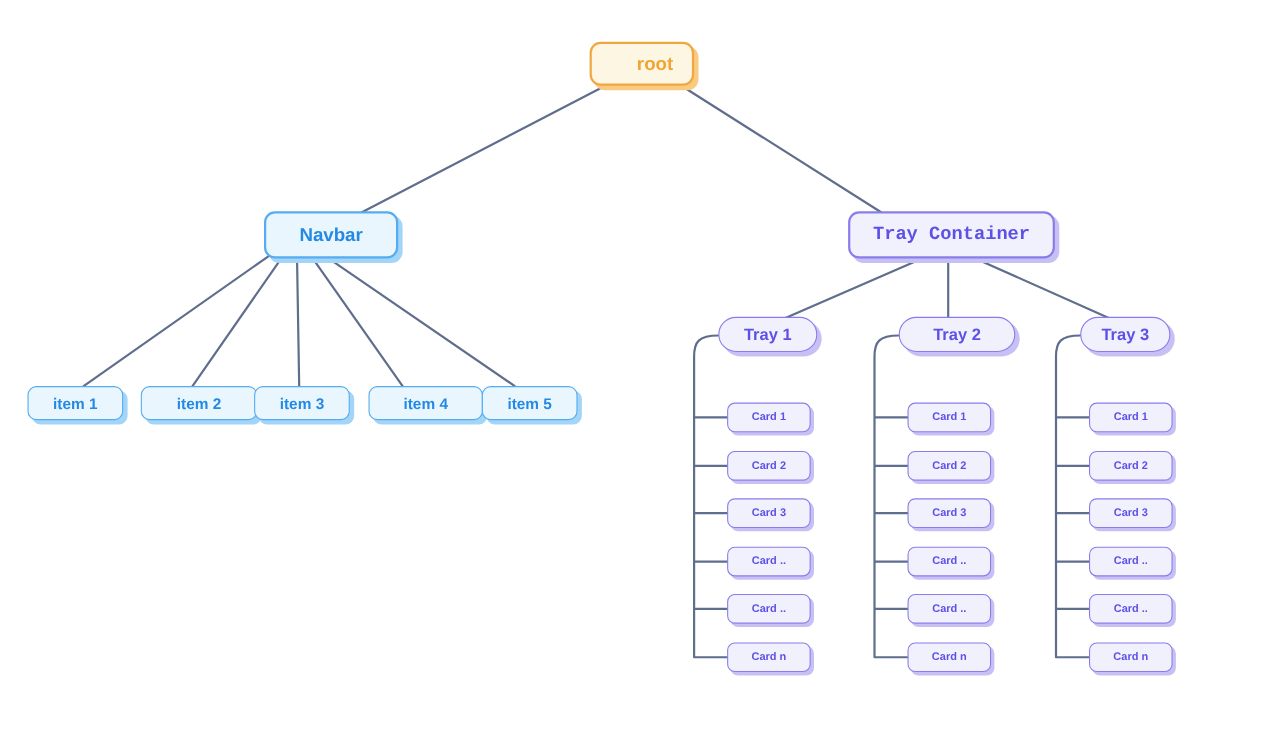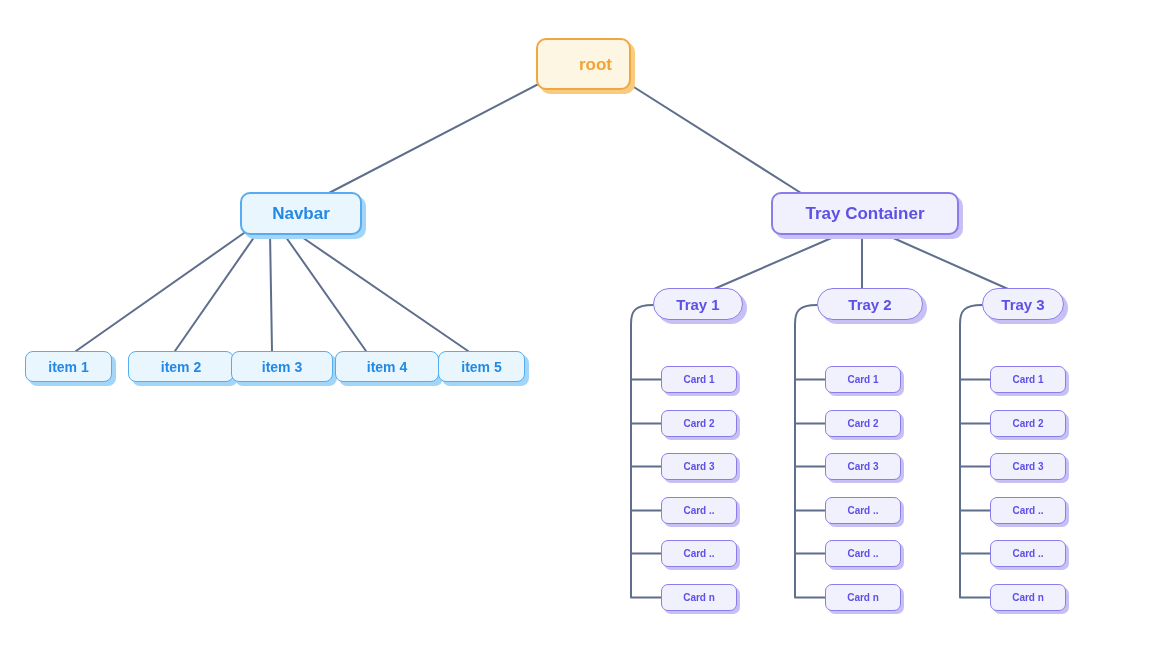--- a/index.html
+++ b/index.html
@@ -54,36 +54,36 @@
       <line x1="283" y1="233" x2="366" y2="351" stroke="#5f6e8c" stroke-width="2" fill="none" stroke-linecap="round"></line>
       <line x1="296" y1="233" x2="468" y2="351" stroke="#5f6e8c" stroke-width="2" fill="none" stroke-linecap="round"></line>
       <line x1="843" y1="233" x2="714" y2="289" stroke="#5f6e8c" stroke-width="2" fill="none" stroke-linecap="round"></line>
       <line x1="862" y1="233" x2="862" y2="289" stroke="#5f6e8c" stroke-width="2" fill="none" stroke-linecap="round"></line>
       <line x1="882" y1="233" x2="1008" y2="289" stroke="#5f6e8c" stroke-width="2" fill="none" stroke-linecap="round"></line>
       <path d="M 653 305 C 635 305 631 311 631 324 L 631 597.5 M 631 379.5 L 661 379.5 M 631 423.5 L 661 423.5 M 631 466.5 L 661 466.5 M 631 510.5 L 661 510.5 M 631 553.5 L 661 553.5 M 631 597.5 L 661 597.5" stroke-linejoin="round" stroke="#5f6e8c" stroke-width="2" fill="none" stroke-linecap="round"></path>
       <path d="M 817 305 C 799 305 795 311 795 324 L 795 597.5 M 795 379.5 L 825 379.5 M 795 423.5 L 825 423.5 M 795 466.5 L 825 466.5 M 795 510.5 L 825 510.5 M 795 553.5 L 825 553.5 M 795 597.5 L 825 597.5" stroke-linejoin="round" stroke="#5f6e8c" stroke-width="2" fill="none" stroke-linecap="round"></path>
       <path d="M 982 305 C 964 305 960 311 960 324 L 960 597.5 M 960 379.5 L 990 379.5 M 960 423.5 L 990 423.5 M 960 466.5 L 990 466.5 M 960 510.5 L 990 510.5 M 960 553.5 L 990 553.5 M 960 597.5 L 990 597.5" stroke-linejoin="round" stroke="#5f6e8c" stroke-width="2" fill="none" stroke-linecap="round"></path>
     </svg>
   <div id="nodes">
-      <div class="node lg orange" style="left: 536px; top: 38px; width: 95px; height: 52px; padding-left: 24px;">
+      <div class="node lg orange" style="left: 536px; top: 38px; width: 95px; height: 40px; padding-left: 24px;">
         <span class="label">root</span>
       </div>
       <div class="node lg blue" style="left: 210px; top: 192px; width: 122px; height: 43px; margin-left: 30px;">
         <span class="label">Navbar</span>
       </div>
-      <div class="node lg purple" style="left: 771px; top: 192px; width: 188px; height: 43px;">
+      <div class="node lg purple" style="left: 771px; top: 192px; width: 188px; height: 43px; font-family: Liberation Mono, monospace;">
         <span class="label">Tray Container</span>
       </div>
       <div class="node md blue" style="left: 25px; top: 351px; width: 87px; height: 31px;">
         <span class="label">item 1</span>
       </div>
       <div class="node md blue" style="left: 128px; top: 351px; width: 106px; height: 31px;">
         <span class="label">item 2</span>
       </div>
-      <div class="node md blue" style="left: 231px; top: 351px; width: 102px; height: 31px;">
+      <div class="node md blue" style="left: 231px; top: 351px; width: 87px; height: 31px;">
         <span class="label">item 3</span>
       </div>
       <div class="node md blue" style="left: 335px; top: 351px; width: 104px; height: 31px;">
         <span class="label">item 4</span>
       </div>
       <div class="node md blue" style="left: 438px; top: 351px; width: 87px; height: 31px;">
         <span class="label">item 5</span>
       </div>
       <div class="node mdp purple" style="left: 653px; top: 288px; width: 90px; height: 32px;">
         <span class="label">Tray 1</span>

